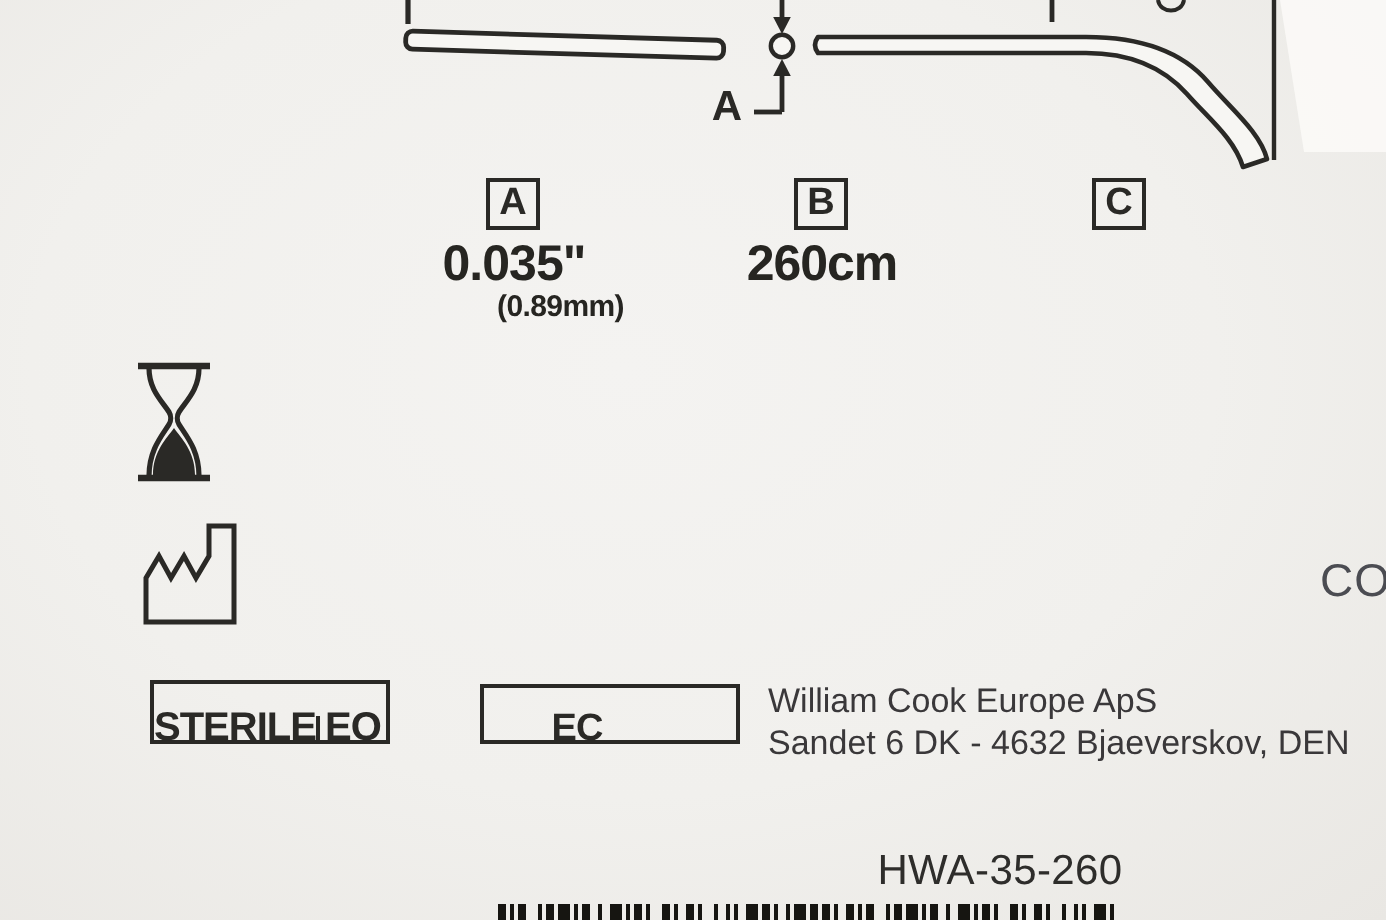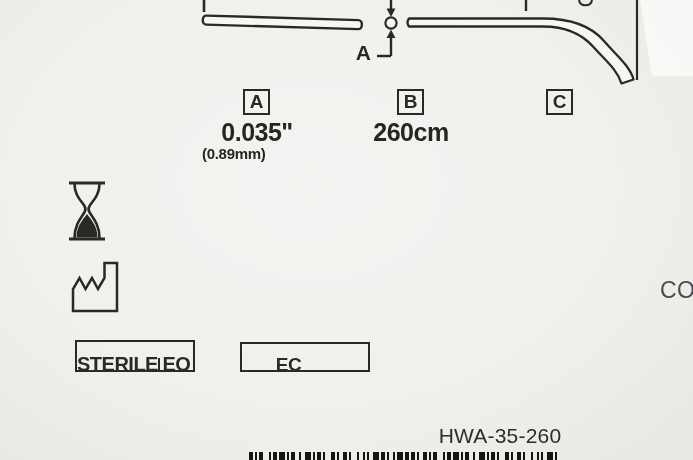--- a/index.html
+++ b/index.html
@@ -19,21 +19,21 @@
     width: 23px; height: 22px; border: 2.5px solid #2a2926;
     display: flex; align-items: center; justify-content: center;
     font-weight: bold; font-size: 19px; color: #2a2926;
     background: transparent; letter-spacing: 0;
   }
   .dim-value {
     width: 110px; text-align: center;
     font-weight: bold; font-size: 25px; color: #262521; letter-spacing: -0.5px;
   }
   .dim-sub {
-    width: 110px; text-align: left;
+    width: 110px; text-align: right;
     font-weight: bold; font-size: 15px; color: #262521; letter-spacing: -0.3px;
   }
 
   .date-text {
     font-weight: bold; font-size: 30px; color: #252420; letter-spacing: -0.5px;
     white-space: nowrap;
   }
 
   .partial-co {
     font-size: 23px; color: #4b4c52; font-weight: normal; letter-spacing: 0.5px;
@@ -138,20 +138,24 @@
 
   <div class="abs framed sterile-box" style="left:75px; top:340px;">
     <div class="cell cell-left">STERILE</div>
     <div class="cell cell-right">EO</div>
   </div>
 
   <div class="abs framed ecrep-box" style="left:240px; top:342px;padding-left:28px;">
     <div class="cell cell-left">EC</div>
   </div>
 
+  <div class="abs address" style="left:384px; top:340px; right:0;">
+    <div>William Cook Europe ApS</div>
+    <div>Sandet 6 DK - 4632 Bjaeverskov, DEN</div>
+  </div>
 
   <div class="abs ref-code" style="left:410px; top:424px;">HWA-35-260</div>
 
   <div class="abs barcode" style="left:249px; bottom:0; width:308px; height:8px;">
       <div style="width: 4px; background: rgb(22, 21, 17);"></div>
       <div style="width: 2px; background: transparent;"></div>
       <div style="width: 2px; background: rgb(22, 21, 17);"></div>
       <div style="width: 2px; background: transparent;"></div>
       <div style="width: 4px; background: rgb(22, 21, 17);"></div>
       <div style="width: 6px; background: transparent;"></div>

